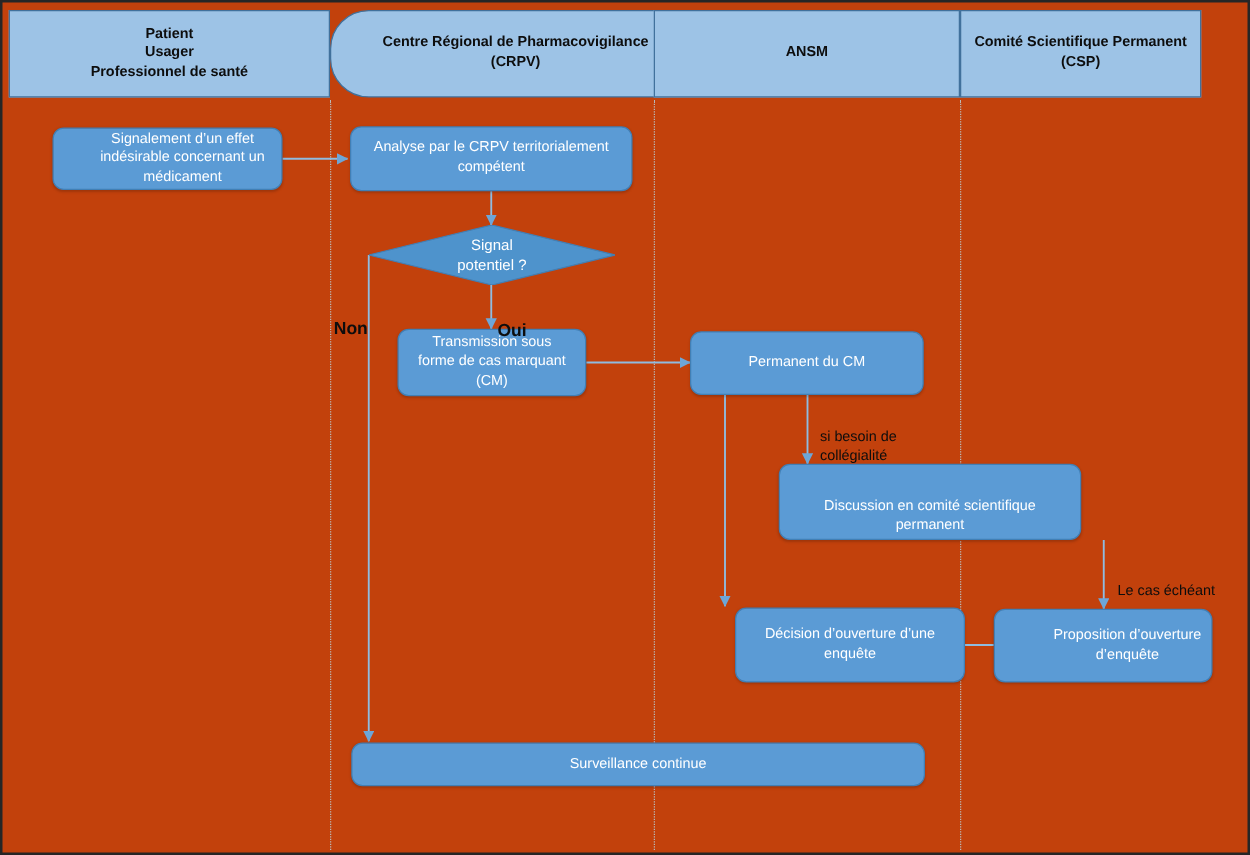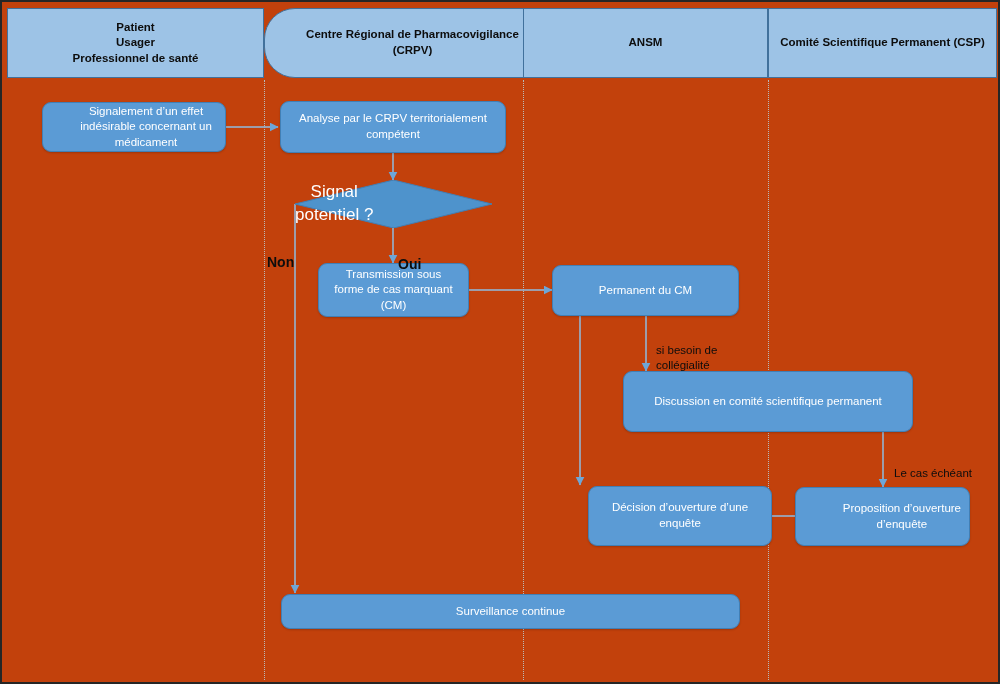--- a/index.html
+++ b/index.html
@@ -77,23 +77,24 @@
     position: absolute;
     left: 0;
     top: 0;
   }
   .diamond-label {
     position: absolute;
     left: 0; top: 0;
     width: 100%; height: 100%;
     display: flex;
     align-items: center;
+    justify-content: center;
     text-align: center;
     color: #ffffff;
-    font-size: 17px;
+    font-size: 12px;
     line-height: 1.35;
     pointer-events: none;
   }
   .diamond-label .n-text { white-space: pre-line; }
 
   
   #connectors {
     position: absolute;
     left: 0; top: 0;
     width: 1000px;
@@ -125,21 +126,21 @@
 Usager
 Professionnel de santé</span>
   </div>
   <div class="lane-header" style="left:262px; width:297px;border-radius:31px;">
     <span class="lh-text">Centre Régional de Pharmacovigilance
 (CRPV)</span>
   </div>
   <div class="lane-header" style="left:521px; width:245px;">
     <span class="lh-text">ANSM</span>
   </div>
-  <div class="lane-header" style="left:766px; width:229px;">
+  <div class="lane-header" style="left:766px; width:193px;">
     <span class="lh-text">Comité Scientifique Permanent (CSP)</span>
   </div>
 
   <div class="lane-divider" style="left:262px;"></div>
   <div class="lane-divider" style="left:521px;"></div>
   <div class="lane-divider" style="left:766px;"></div>
 
   <svg id="connectors" viewBox="0 0 1000 684" xmlns="http://www.w3.org/2000/svg">
     <defs>
       <marker id="arrow" markerWidth="7" markerHeight="7" refX="5.6" refY="3" orient="auto" markerUnits="strokeWidth">
@@ -190,21 +191,21 @@
   <div class="node" style="left:316px; top:261px; width:151px; height:54px;">
     <span class="n-text">Transmission sous
 forme de cas marquant
 (CM)</span>
   </div>
 
   <div class="node" style="left:550px; top:263px; width:187px; height:51px;">
     <span class="n-text">Permanent du CM</span>
   </div>
 
-  <div class="node" style="left:621px; top:369px; width:290px; height:61px;">
+  <div class="node" style="left:621px; top:369px; width:242px; height:61px;align-items:flex-end;">
     <span class="n-text">Discussion en comité scientifique permanent</span>
   </div>
 
   <div class="node" style="left:586px; top:484px; width:184px; height:60px;">
     <span class="n-text">Décision d’ouverture d’une
 enquête</span>
   </div>
 
   <div class="node" style="left:793px; top:485px; width:175px; height:59px;justify-content:flex-end;">
     <span class="n-text">Proposition d’ouverture

